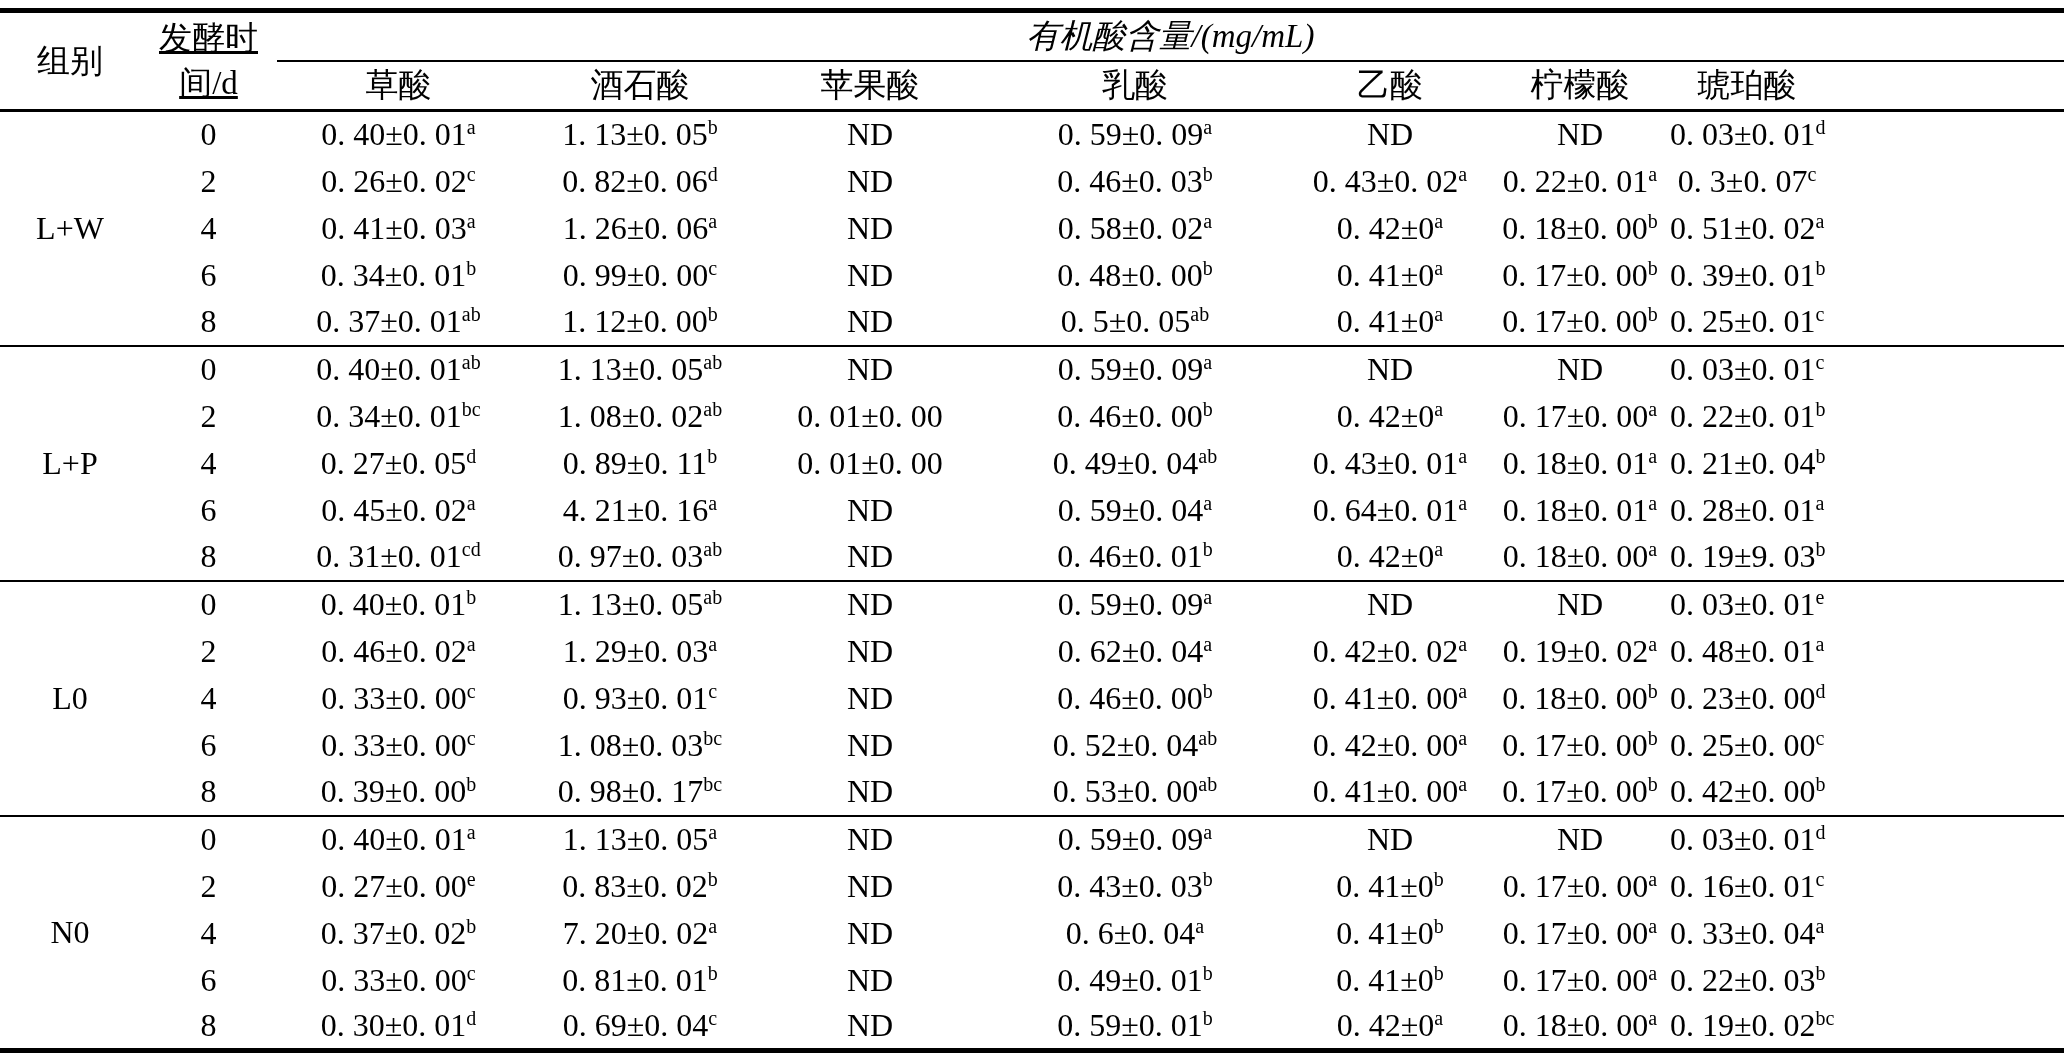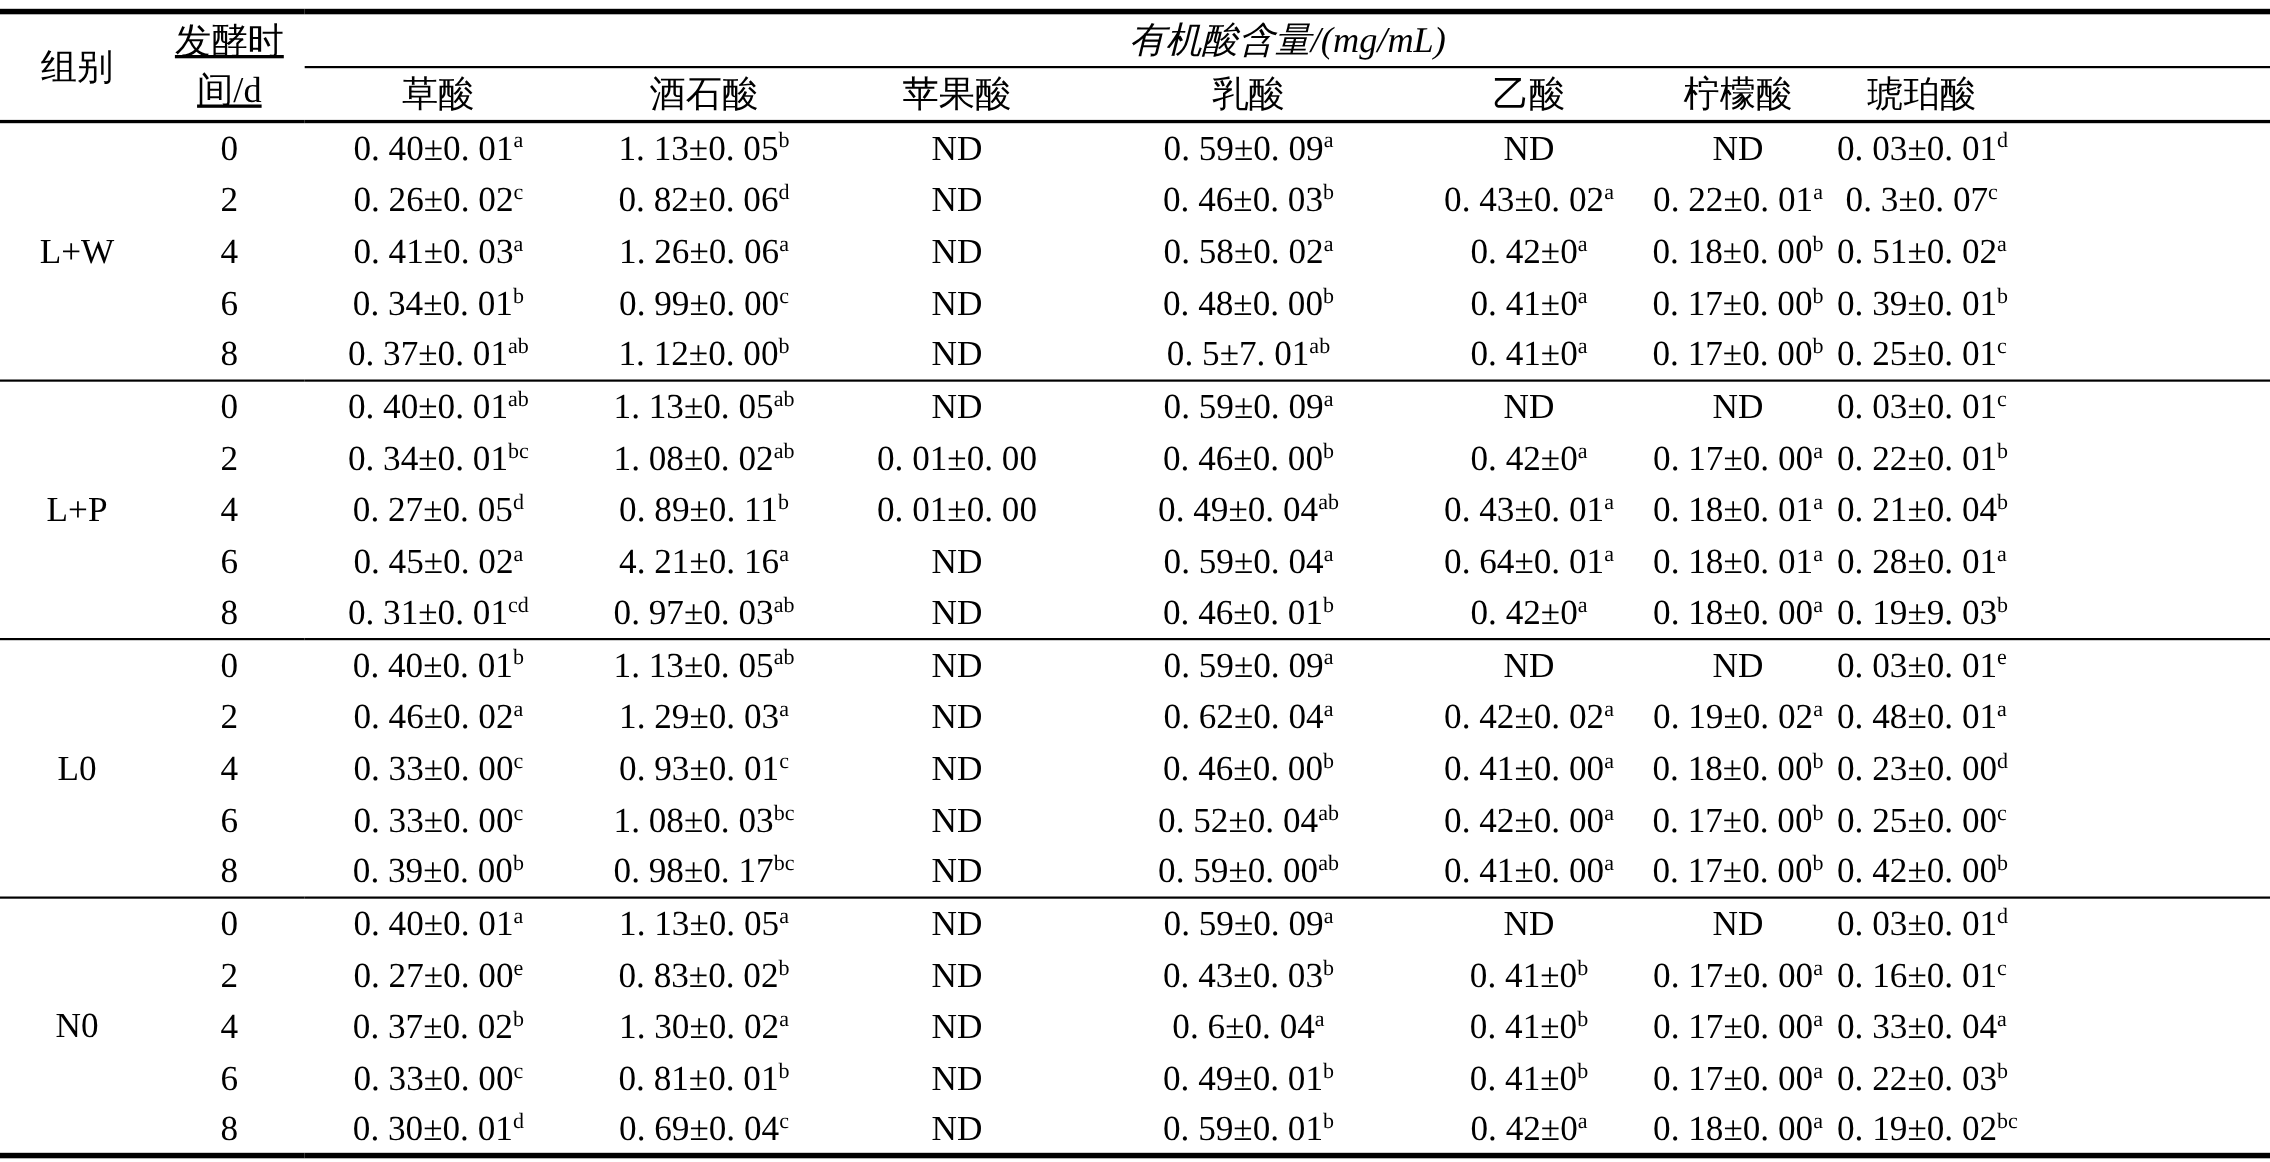--- a/index.html
+++ b/index.html
@@ -143,21 +143,21 @@
           <td class="col-5"><span>0. 48±0. 00</span><sup>b</sup></td>
           <td class="col-6"><span>0. 41±0</span><sup>a</sup></td>
           <td class="col-7"><span>0. 17±0. 00</span><sup>b</sup></td>
           <td class="col-8"><span>0. 39±0. 01</span><sup>b</sup></td>
         </tr>
         <tr>
           <td>8</td>
           <td class="col-2"><span>0. 37±0. 01</span><sup>ab</sup></td>
           <td class="col-3"><span>1. 12±0. 00</span><sup>b</sup></td>
           <td class="col-4"><span>ND</span></td>
-          <td class="col-5"><span>0. 5±7. 01</span><sup>ab</sup></td>
+          <td class="col-5"><span>0. 5±0. 05</span><sup>ab</sup></td>
           <td class="col-6"><span>0. 41±0</span><sup>a</sup></td>
           <td class="col-7"><span>0. 17±0. 00</span><sup>b</sup></td>
           <td class="col-8"><span>0. 25±0. 01</span><sup>c</sup></td>
         </tr>
         <tr class="group-start">
           <td rowspan="5">L+P</td>
           <td>0</td>
           <td class="col-2"><span>0. 40±0. 01</span><sup>ab</sup></td>
           <td class="col-3"><span>1. 13±0. 05</span><sup>ab</sup></td>
           <td class="col-4"><span>ND</span></td>
@@ -245,21 +245,21 @@
           <td class="col-5"><span>0. 52±0. 04</span><sup>ab</sup></td>
           <td class="col-6"><span>0. 42±0. 00</span><sup>a</sup></td>
           <td class="col-7"><span>0. 17±0. 00</span><sup>b</sup></td>
           <td class="col-8"><span>0. 25±0. 00</span><sup>c</sup></td>
         </tr>
         <tr>
           <td>8</td>
           <td class="col-2"><span>0. 39±0. 00</span><sup>b</sup></td>
           <td class="col-3"><span>0. 98±0. 17</span><sup>bc</sup></td>
           <td class="col-4"><span>ND</span></td>
-          <td class="col-5"><span>0. 59±0. 00</span><sup>ab</sup></td>
+          <td class="col-5"><span>0. 53±0. 00</span><sup>ab</sup></td>
           <td class="col-6"><span>0. 41±0. 00</span><sup>a</sup></td>
           <td class="col-7"><span>0. 17±0. 00</span><sup>b</sup></td>
           <td class="col-8"><span>0. 42±0. 00</span><sup>b</sup></td>
         </tr>
         <tr class="group-start">
           <td rowspan="5">N0</td>
           <td>0</td>
           <td class="col-2"><span>0. 40±0. 01</span><sup>a</sup></td>
           <td class="col-3"><span>1. 13±0. 05</span><sup>a</sup></td>
           <td class="col-4"><span>ND</span></td>
@@ -274,21 +274,21 @@
           <td class="col-3"><span>0. 83±0. 02</span><sup>b</sup></td>
           <td class="col-4"><span>ND</span></td>
           <td class="col-5"><span>0. 43±0. 03</span><sup>b</sup></td>
           <td class="col-6"><span>0. 41±0</span><sup>b</sup></td>
           <td class="col-7"><span>0. 17±0. 00</span><sup>a</sup></td>
           <td class="col-8"><span>0. 16±0. 01</span><sup>c</sup></td>
         </tr>
         <tr>
           <td>4</td>
           <td class="col-2"><span>0. 37±0. 02</span><sup>b</sup></td>
-          <td class="col-3"><span>1. 30±0. 02</span><sup>a</sup></td>
+          <td class="col-3"><span>7. 20±0. 02</span><sup>a</sup></td>
           <td class="col-4"><span>ND</span></td>
           <td class="col-5"><span>0. 6±0. 04</span><sup>a</sup></td>
           <td class="col-6"><span>0. 41±0</span><sup>b</sup></td>
           <td class="col-7"><span>0. 17±0. 00</span><sup>a</sup></td>
           <td class="col-8"><span>0. 33±0. 04</span><sup>a</sup></td>
         </tr>
         <tr>
           <td>6</td>
           <td class="col-2"><span>0. 33±0. 00</span><sup>c</sup></td>
           <td class="col-3"><span>0. 81±0. 01</span><sup>b</sup></td>

